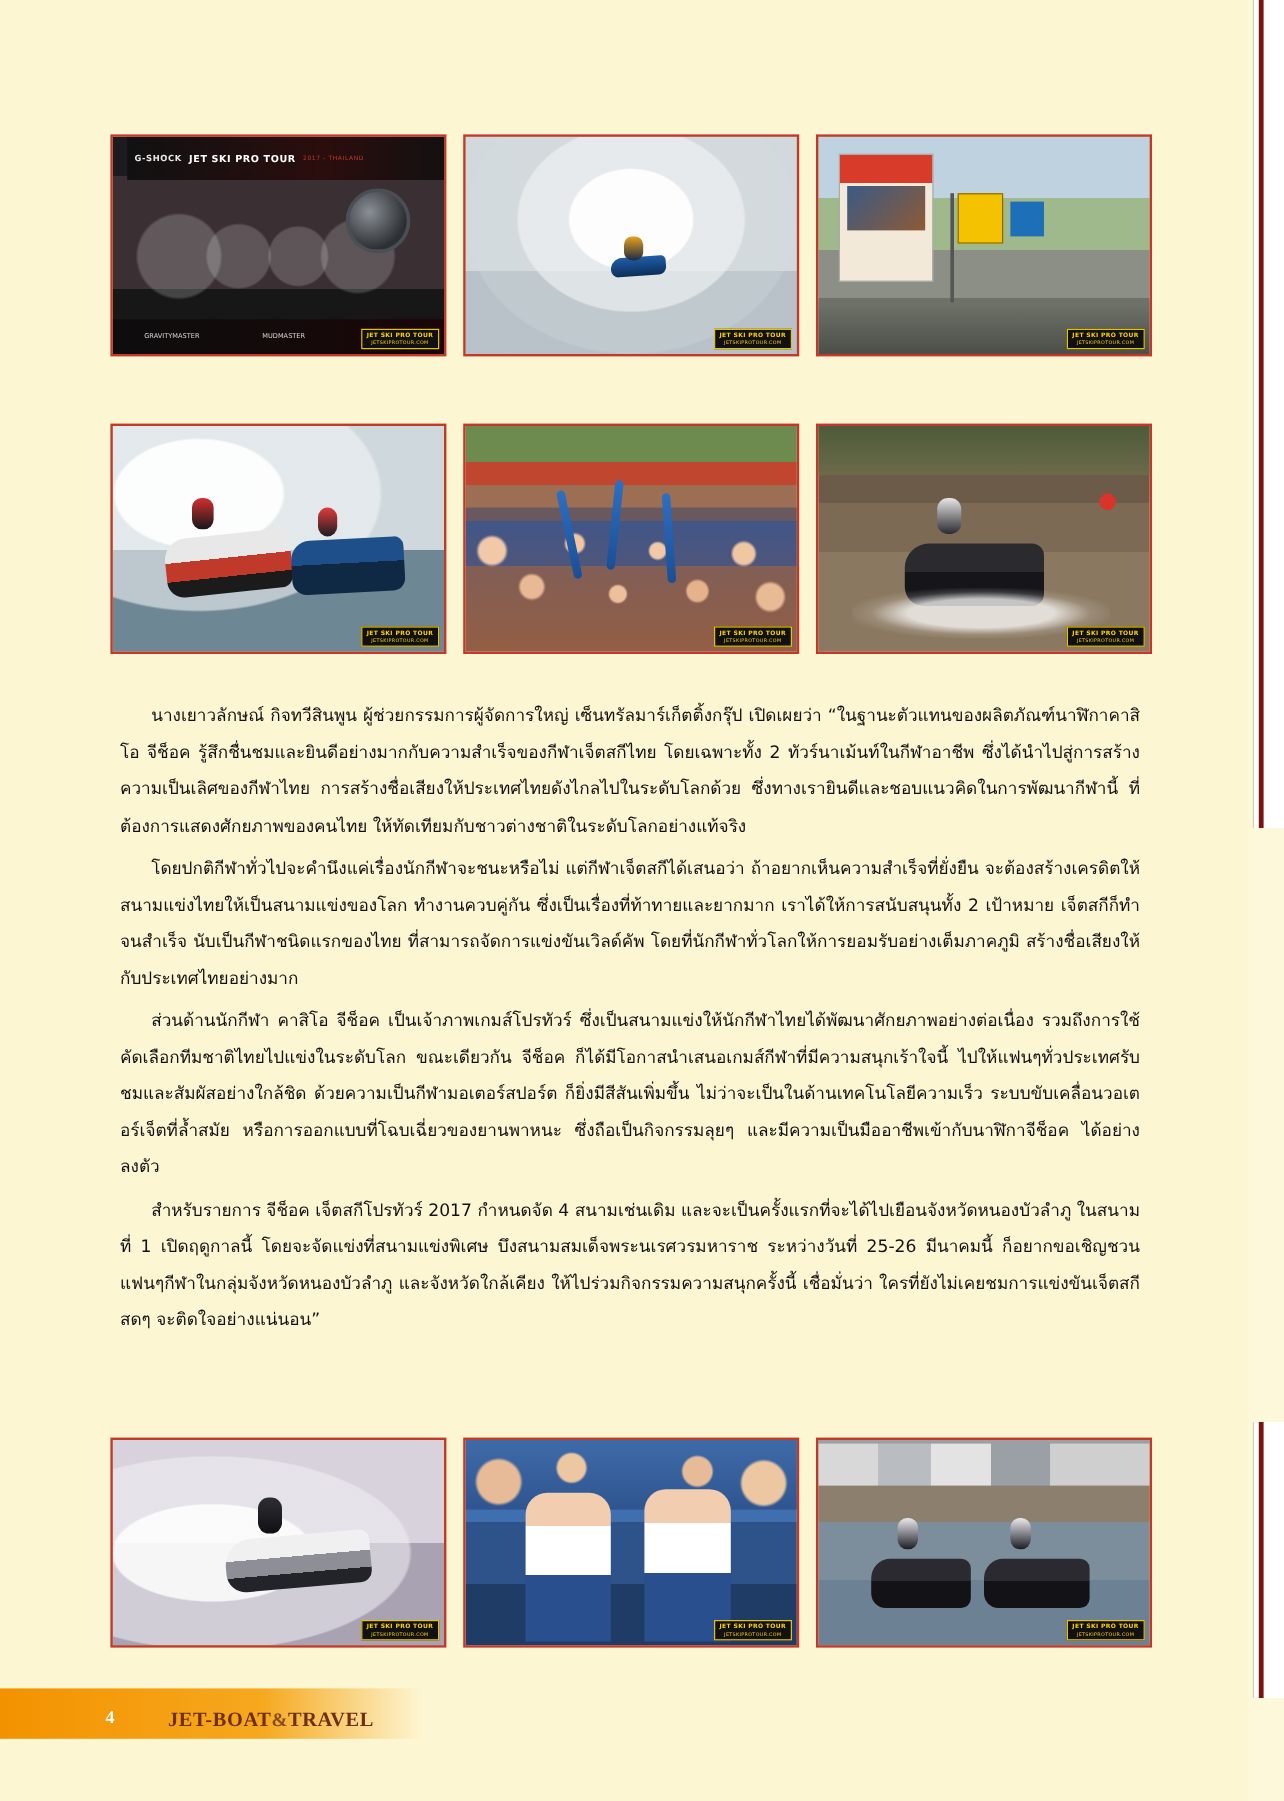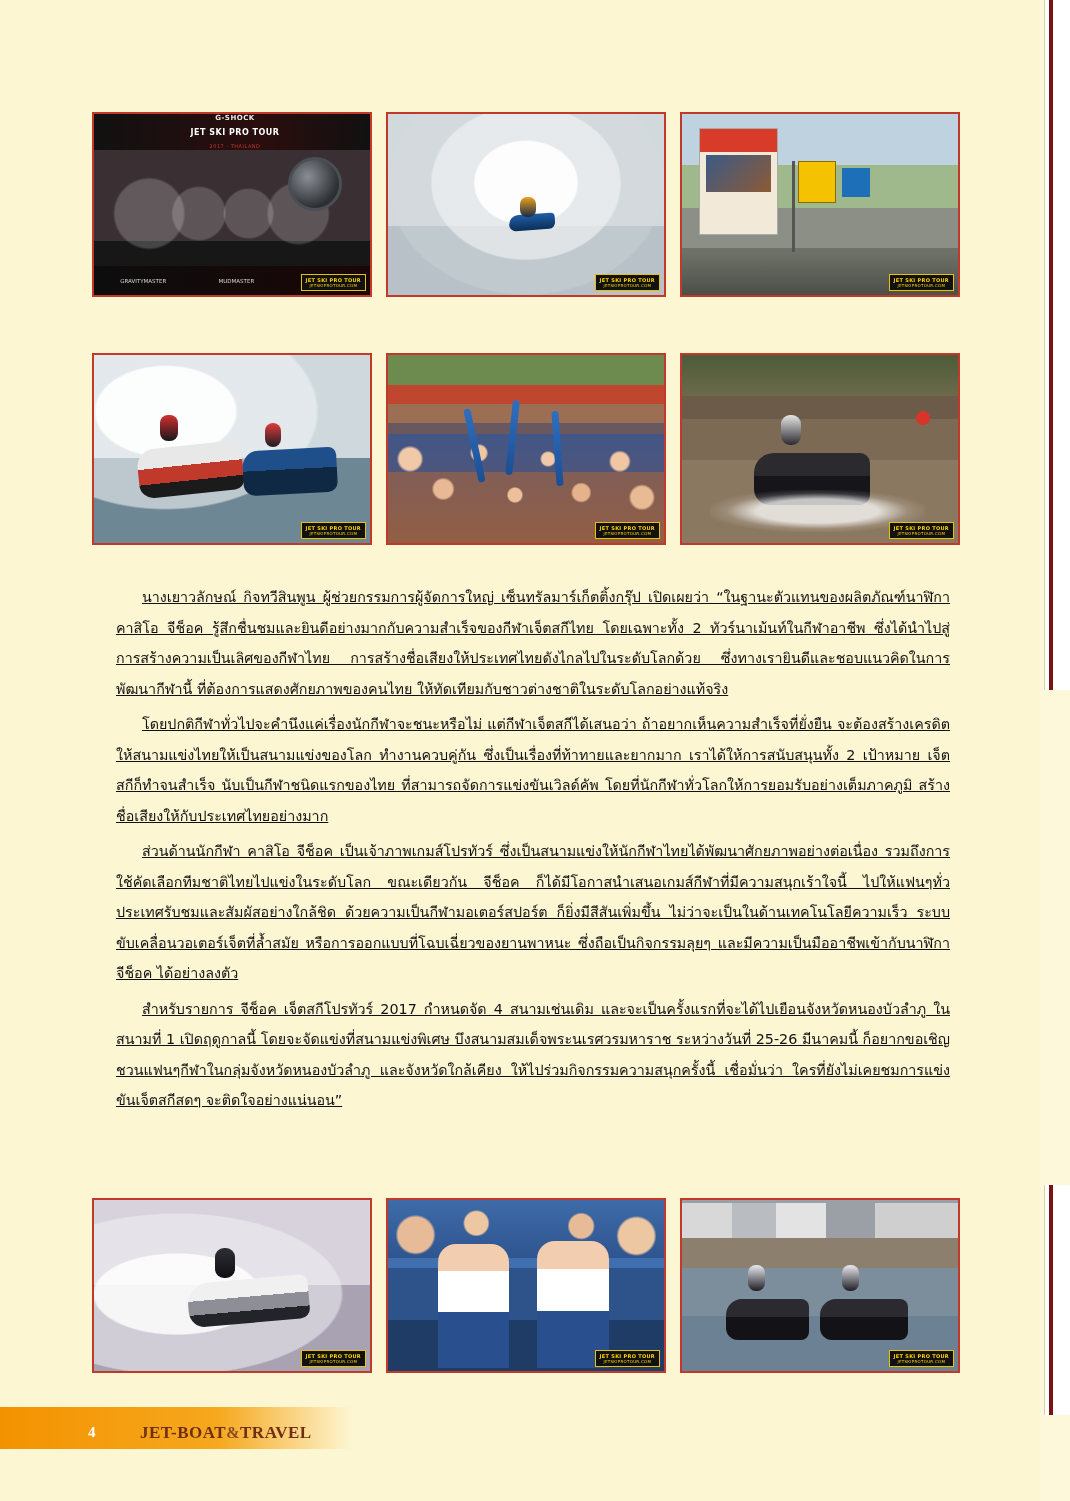--- a/index.html
+++ b/index.html
@@ -65,24 +65,24 @@
   
   .p-expo{
     background:
       radial-gradient(circle at 20% 55%, rgba(255,255,255,.20) 0 14%, transparent 15%),
       radial-gradient(circle at 38% 55%, rgba(255,255,255,.18) 0 13%, transparent 14%),
       radial-gradient(circle at 56% 55%, rgba(255,255,255,.18) 0 13%, transparent 14%),
       radial-gradient(circle at 74% 55%, rgba(255,255,255,.18) 0 13%, transparent 14%),
       linear-gradient(180deg,#1b1b20 0 18%, #3a2f33 18% 70%, #171717 70% 100%);
   }
   .p-expo .banner{
-    position:absolute;left:0;top:0;width:100%;height:20%;
+    position:absolute;left:12px;top:0;width:100%;height:20%;
     background:linear-gradient(90deg,#111 0%,#2b0d0d 60%,#111 100%);
     color:#fff;font-size:7px;letter-spacing:.5px;
-    display:flex;align-items:center;gap:6px;padding-left:6px;box-sizing:border-box;flex-direction:column;
+    display:flex;align-items:center;gap:6px;padding-left:6px;box-sizing:border-box;
   }
   .p-expo .banner .gs{color:#e8e8e8;font-weight:bold;font-size:7px;}
   .p-expo .banner .ttl{color:#fff;font-weight:bold;font-size:8px;}
   .p-expo .banner .sub{color:#c0392b;font-size:5px;}
   .p-expo .btm{
     position:absolute;left:0;bottom:0;width:100%;height:16%;
     background:linear-gradient(90deg,#0d0d0d,#1a0606);
     color:#d9d9d9;font-size:5.5px;display:flex;align-items:center;
     justify-content:space-around;
   }
@@ -252,21 +252,21 @@
 
   
   .article{
     position:absolute;left:100px;top:582px;width:850px;
     font-family:"DejaVu Sans", sans-serif;
     font-size:14.3px;
     line-height:30.5px;
     color:#111;
     text-align:justify;
   }
-  .article p{margin:0 0 5px 16px; text-indent:26px;text-decoration:underline;}
+  .article p{margin:0 0 5px 0; text-indent:26px;}
 
   
   .footer-bar{
     position:absolute;left:0;bottom:52px;width:352px;height:42px;
     background:linear-gradient(90deg,#f39200 0%, #f6a81e 62%, rgba(246,168,30,0) 100%);
   }
   .footer-num{
     position:absolute;left:88px;bottom:60px;
     color:#ffffff;font-size:15px;font-weight:bold;
     font-family:"Liberation Serif", serif;

